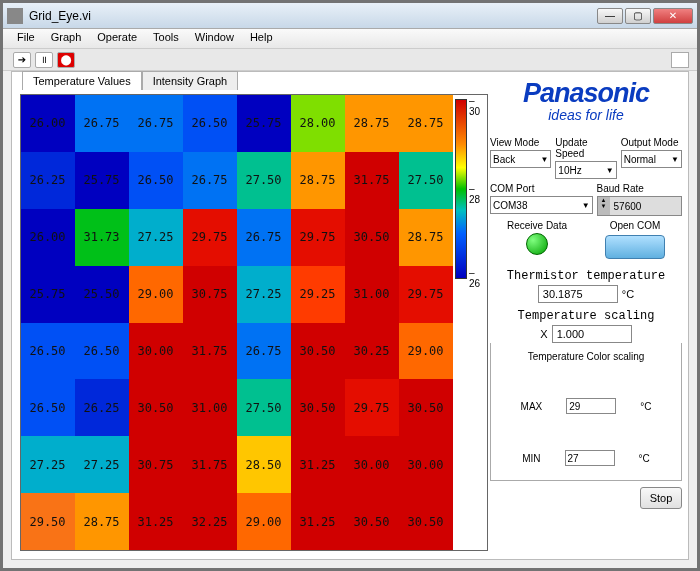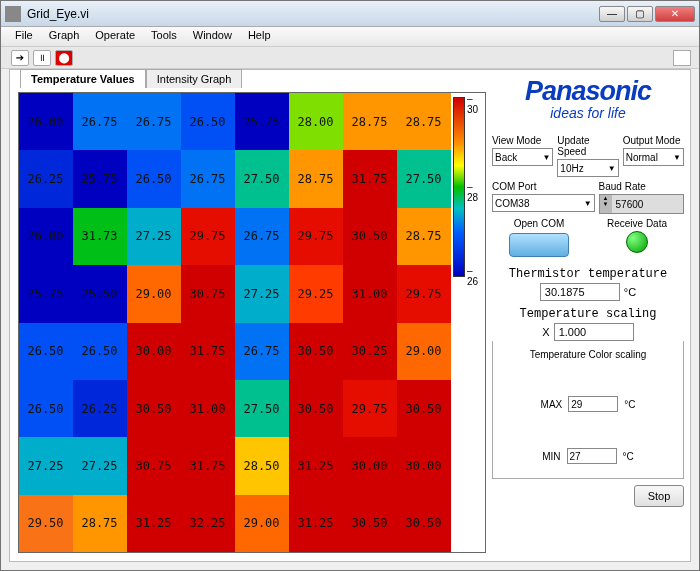--- a/index.html
+++ b/index.html
@@ -1,33 +1,33 @@
 <!DOCTYPE html>
 <html><head>
 <meta charset="utf-8">
 <style>
   * { box-sizing: border-box; margin: 0; padding: 0; font-family: "Segoe UI", Tahoma, sans-serif; }
   body { background: #d8e5f0; width: 700px; height: 571px; overflow: hidden; }
-  .window { width: 700px; height: 571px; border: 1px solid #737373; background: #efefef; position: relative; }
+  .window { width: 700px; height: 571px; border: 3px solid #737373; background: #efefef; position: relative; }
   .titlebar { height: 26px; background: linear-gradient(#e8f0f8,#c8d8e8); border-bottom: 1px solid #aaa; display: flex; align-items: center; padding: 0 4px; }
   .app-icon { width: 16px; height: 16px; background: #888; margin-right: 6px; }
   .title-text { font-size: 12px; flex: 1; }
   .winbtns { display: flex; gap: 2px; }
   .winbtn { width: 26px; height: 16px; border: 1px solid #888; background: linear-gradient(#f8f8f8,#d0d0d0); font-size: 10px; text-align: center; line-height: 14px; border-radius: 2px; cursor: pointer; }
   .winbtn.close { background: linear-gradient(#f08080,#d04040); color: #fff; width: 40px; }
   .menubar { height: 20px; background: linear-gradient(#fafafa,#e8e8e8); border-bottom: 1px solid #ccc; display: flex; padding-left: 6px; }
   .menu-item { font-size: 11px; padding: 2px 8px; cursor: pointer; }
   .toolbar { height: 22px; background: #e8e8e8; border-bottom: 1px solid #ccc; display: flex; align-items: center; padding-left: 10px; gap: 4px; }
   .toolbtn { width: 18px; height: 16px; border: 1px solid #aaa; background: #fff; font-size: 10px; text-align:center; line-height:14px; cursor:pointer; border-radius:2px;}
   .toolbtn.rec { background:#d00; color:#fff; }
   .tool-right { position:absolute; right:8px; top:49px; width:18px; height:16px; border:1px solid #aaa; background:#fff; }
   .client { position: absolute; top: 68px; left: 8px; right: 8px; bottom: 8px; background: #fff; border: 1px solid #bbb; }
   .tabs { position:absolute; top:-1px; left:10px; display:flex; }
   .tab { font-size:11px; padding:3px 10px; border:1px solid #aaa; border-bottom:none; background:#eee; cursor:pointer; }
-  .tab.active { background:#fff;font-weight:bold; }
+  .tab.active { background:#fff; }
   .heat-area { position:absolute; top:22px; left:8px; width:468px; bottom:8px; border:1px solid #666; }
   .heatmap { position:absolute; top:0; left:0; width:432px; bottom:0; }
   .row { display:flex; height:12.5%; }
   .cell { flex:1; border-right:1px solid rgba(0,0,0,0.0); font-size:12px; display:flex; align-items:center; justify-content:center; color:#111; font-family: monospace; }
   .colorbar { position:absolute; top:4px; right:4px; width:28px; height:180px; }
   .cbar-grad { width:12px; height:100%; background: linear-gradient(to bottom, #d00000 0%, #ff8c00 25%, #ffff00 38%, #00c000 50%, #00c0c0 62%, #0060ff 75%, #0000c0 100%); border:1px solid #333; }
   .cbar-labels { position:absolute; left:14px; top:0; height:100%; font-size:10px; }
   .ctick { position:absolute; left:0; }
   .side { position:absolute; top:6px; right:6px; width:192px; bottom:6px; }
   .brand { font-size:27px; font-weight:bold; font-style:italic; color:#0a3cc0; text-align:center; letter-spacing:-1px; }
@@ -43,23 +43,23 @@
   .btn-open { width:60px; height:24px; background:linear-gradient(#b0e0ff,#60b0e0); border:1px solid #4080b0; border-radius:4px; cursor:pointer; margin:4px auto; display:block; }
   .led { width:22px; height:22px; border-radius:50%; background:radial-gradient(circle at 30% 30%, #80ff80, #00a000); border:1px solid #060; margin:2px auto; }
   .section-label { font-size:12px; text-align:center; margin:6px 0 2px; font-family: "Courier New", monospace; }
   .readout { width:80px; height:18px; border:1px solid #888; background:#fff; font-size:11px; padding:0 4px; display:inline-flex; align-items:center; }
   .readout-row { display:flex; align-items:center; justify-content:center; gap:4px; font-size:11px; }
   .sub-tabs { display:flex; border-bottom:1px solid #aaa; margin-top:6px; }
   .sub-tab { font-size:10px; padding:2px 10px; border:1px solid #aaa; border-bottom:none; background:#eee; cursor:pointer; }
   .sub-tab.active { background:#fff; }
   .sub-panel { border:1px solid #aaa; border-top:none; padding:8px 6px; font-size:10px; }
   .scale-title { text-align:center; font-size:10px; margin-bottom:8px; }
-  .scale-row { display:flex; align-items:center; justify-content:center; gap:6px; margin-bottom:6px;margin-top:36px; }
+  .scale-row { display:flex; align-items:center; justify-content:center; gap:24px; margin-bottom:6px;margin-top:36px; }
   .scale-row input { width:50px; height:16px; border:1px solid #888; font-size:10px; padding:0 2px; }
-  .stop-btn { width:50px; height:22px; border:1px solid #888; background:linear-gradient(#f8f8f8,#e0e0e0); font-size:11px; border-radius:3px; cursor:pointer; float:right; margin-top:6px; }
+  .stop-btn { width:42px; height:22px; border:1px solid #888; background:linear-gradient(#f8f8f8,#e0e0e0); font-size:11px; border-radius:3px; cursor:pointer; float:right; margin-top:6px; }
 </style>
 </head>
 <body>
 
 <div class="window">
 
   <div class="titlebar">
     <div class="app-icon"></div>
     <div class="title-text">Grid_Eye.vi</div>
     <div class="winbtns">
@@ -227,26 +227,26 @@
                 <div>▲</div>
                 <div>▼</div>
               </div>
               <div class="num-val">57600</div>
             </div>
         </div>
       </div>
 
       <div class="side-row">
         <div class="side-col" style="text-align:center;">
+          <span class="side-label">Receive Data</span>
+          <div class="led"></div>
+        </div>
+        <div class="side-col" style="text-align:center;">
           <span class="side-label">Open COM</span>
           <div class="btn-open"></div>
-        </div>
-        <div class="side-col" style="text-align:center;">
-          <span class="side-label">Receive Data</span>
-          <div class="led"></div>
         </div>
       </div>
 
       <div class="section-label">Thermistor temperature</div>
       <div class="readout-row">
         <div class="readout">30.1875</div>
         <span>°C</span>
       </div>
 
       <div class="section-label">Temperature scaling</div>

